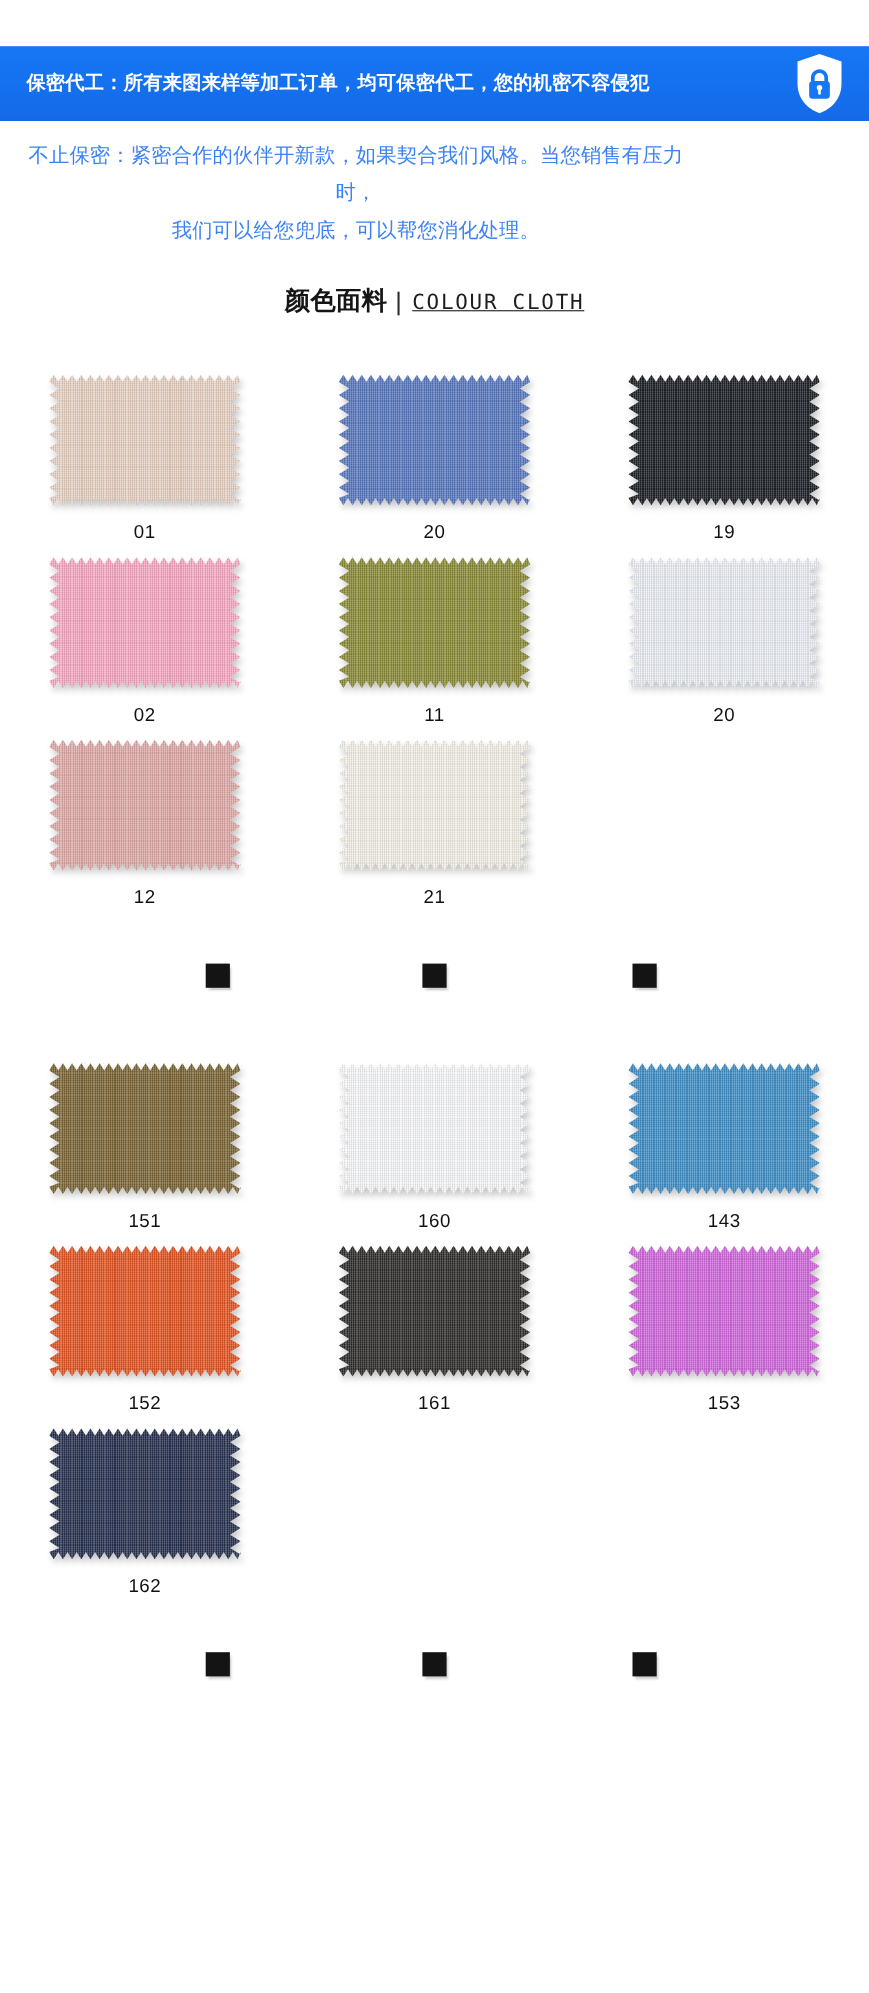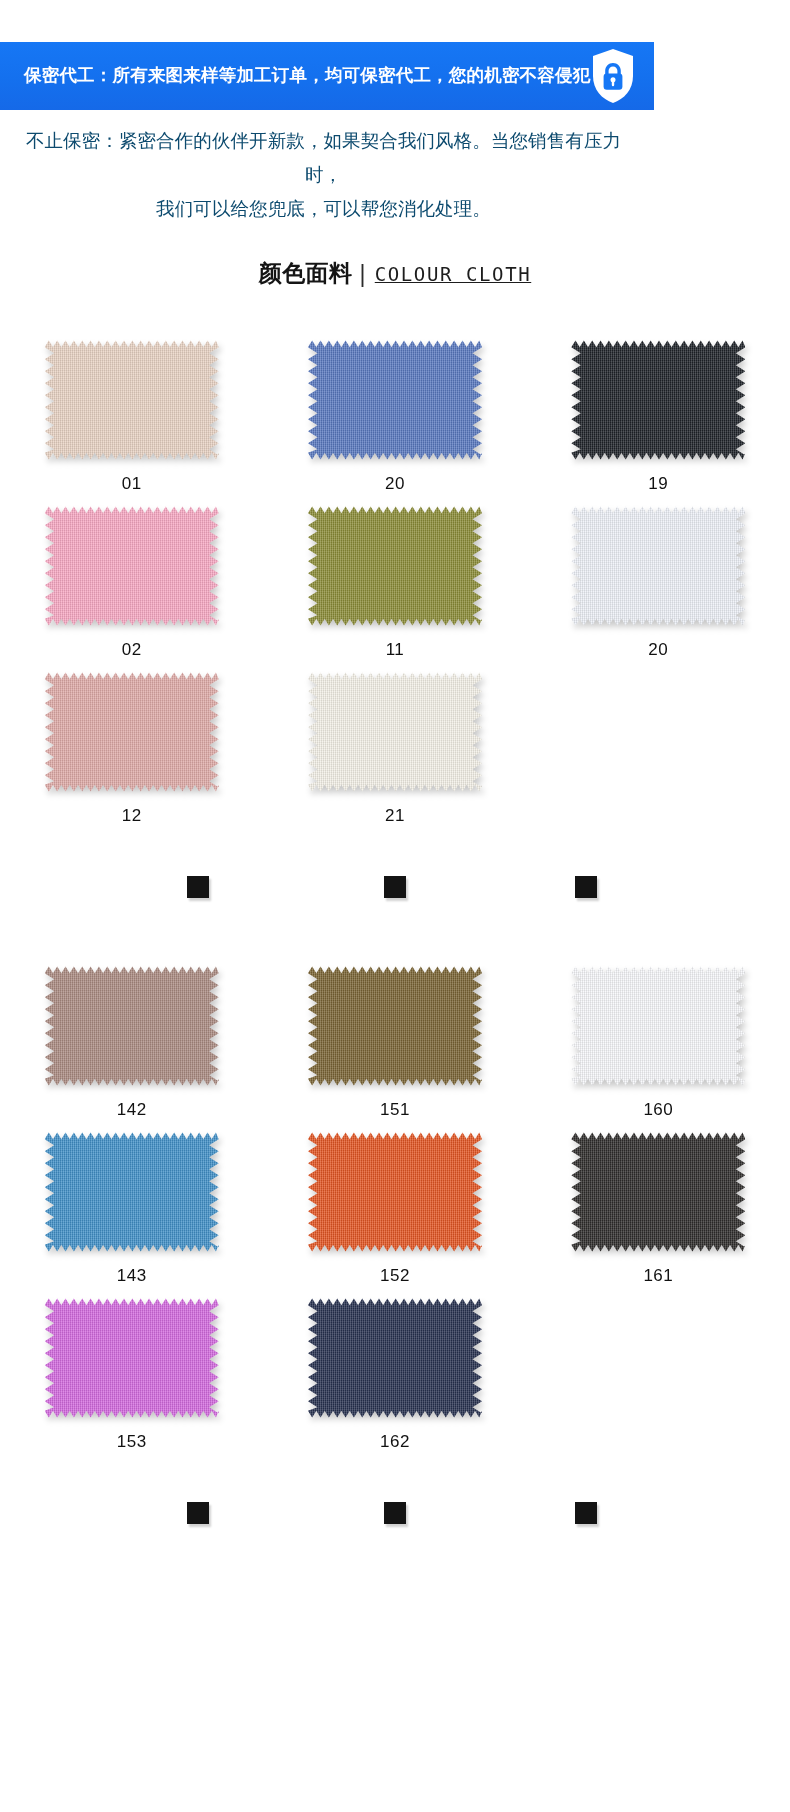--- a/index.html
+++ b/index.html
@@ -16,21 +16,21 @@
     color: #1a1a1a;
     overflow: hidden;
     position: relative;
   }
 
   
   .banner {
     position: absolute;
     left: 0;
     top: 42px;
-    width: 654px;
+    width: 790px;
     height: 68px;
     background: linear-gradient(180deg, #1677f5 0%, #1470ee 55%, #1569e8 100%);
     display: flex;
     align-items: center;
     justify-content: space-between;
     padding: 0 22px 0 24px;
   }
   .banner-text {
     color: #ffffff;
     font-size: 17.5px;
@@ -49,21 +49,21 @@
   
   .intro {
     position: absolute;
     left: 0;
     top: 124px;
     width: 647px;
     padding: 0 18px;
     text-align: center;
     font-size: 18.5px;
     line-height: 34px;
-    color: #0c4a6e;
+    color: #3b82f6;
   }
   .intro .line1 { display: block; letter-spacing: 0.1px; }
   .intro .line2 { display: block; letter-spacing: 0.1px; }
 
   
   .section-title {
     position: absolute;
     left: 0;
     top: 258px;
     width: 790px;
@@ -309,26 +309,20 @@
       <span class="sep-sq"></span>
     </div>
   <div class="sep-cell s3">
       <span class="sep-sq"></span>
     </div>
 </div>
 
 <div class="grid" id="grid-b">
     <div class="cell">
       <div class="swatch">
-        <div class="cloth" style="background-color: rgb(171, 139, 130);"></div>
-      </div>
-      <div class="swatch-label">142</div>
-    </div>
-    <div class="cell">
-      <div class="swatch">
         <div class="cloth" style="background-color: rgb(122, 100, 52);"></div>
       </div>
       <div class="swatch-label">151</div>
     </div>
     <div class="cell">
       <div class="swatch light">
         <div class="cloth" style="background-color: rgb(247, 248, 251);"></div>
       </div>
       <div class="swatch-label">160</div>
     </div>

